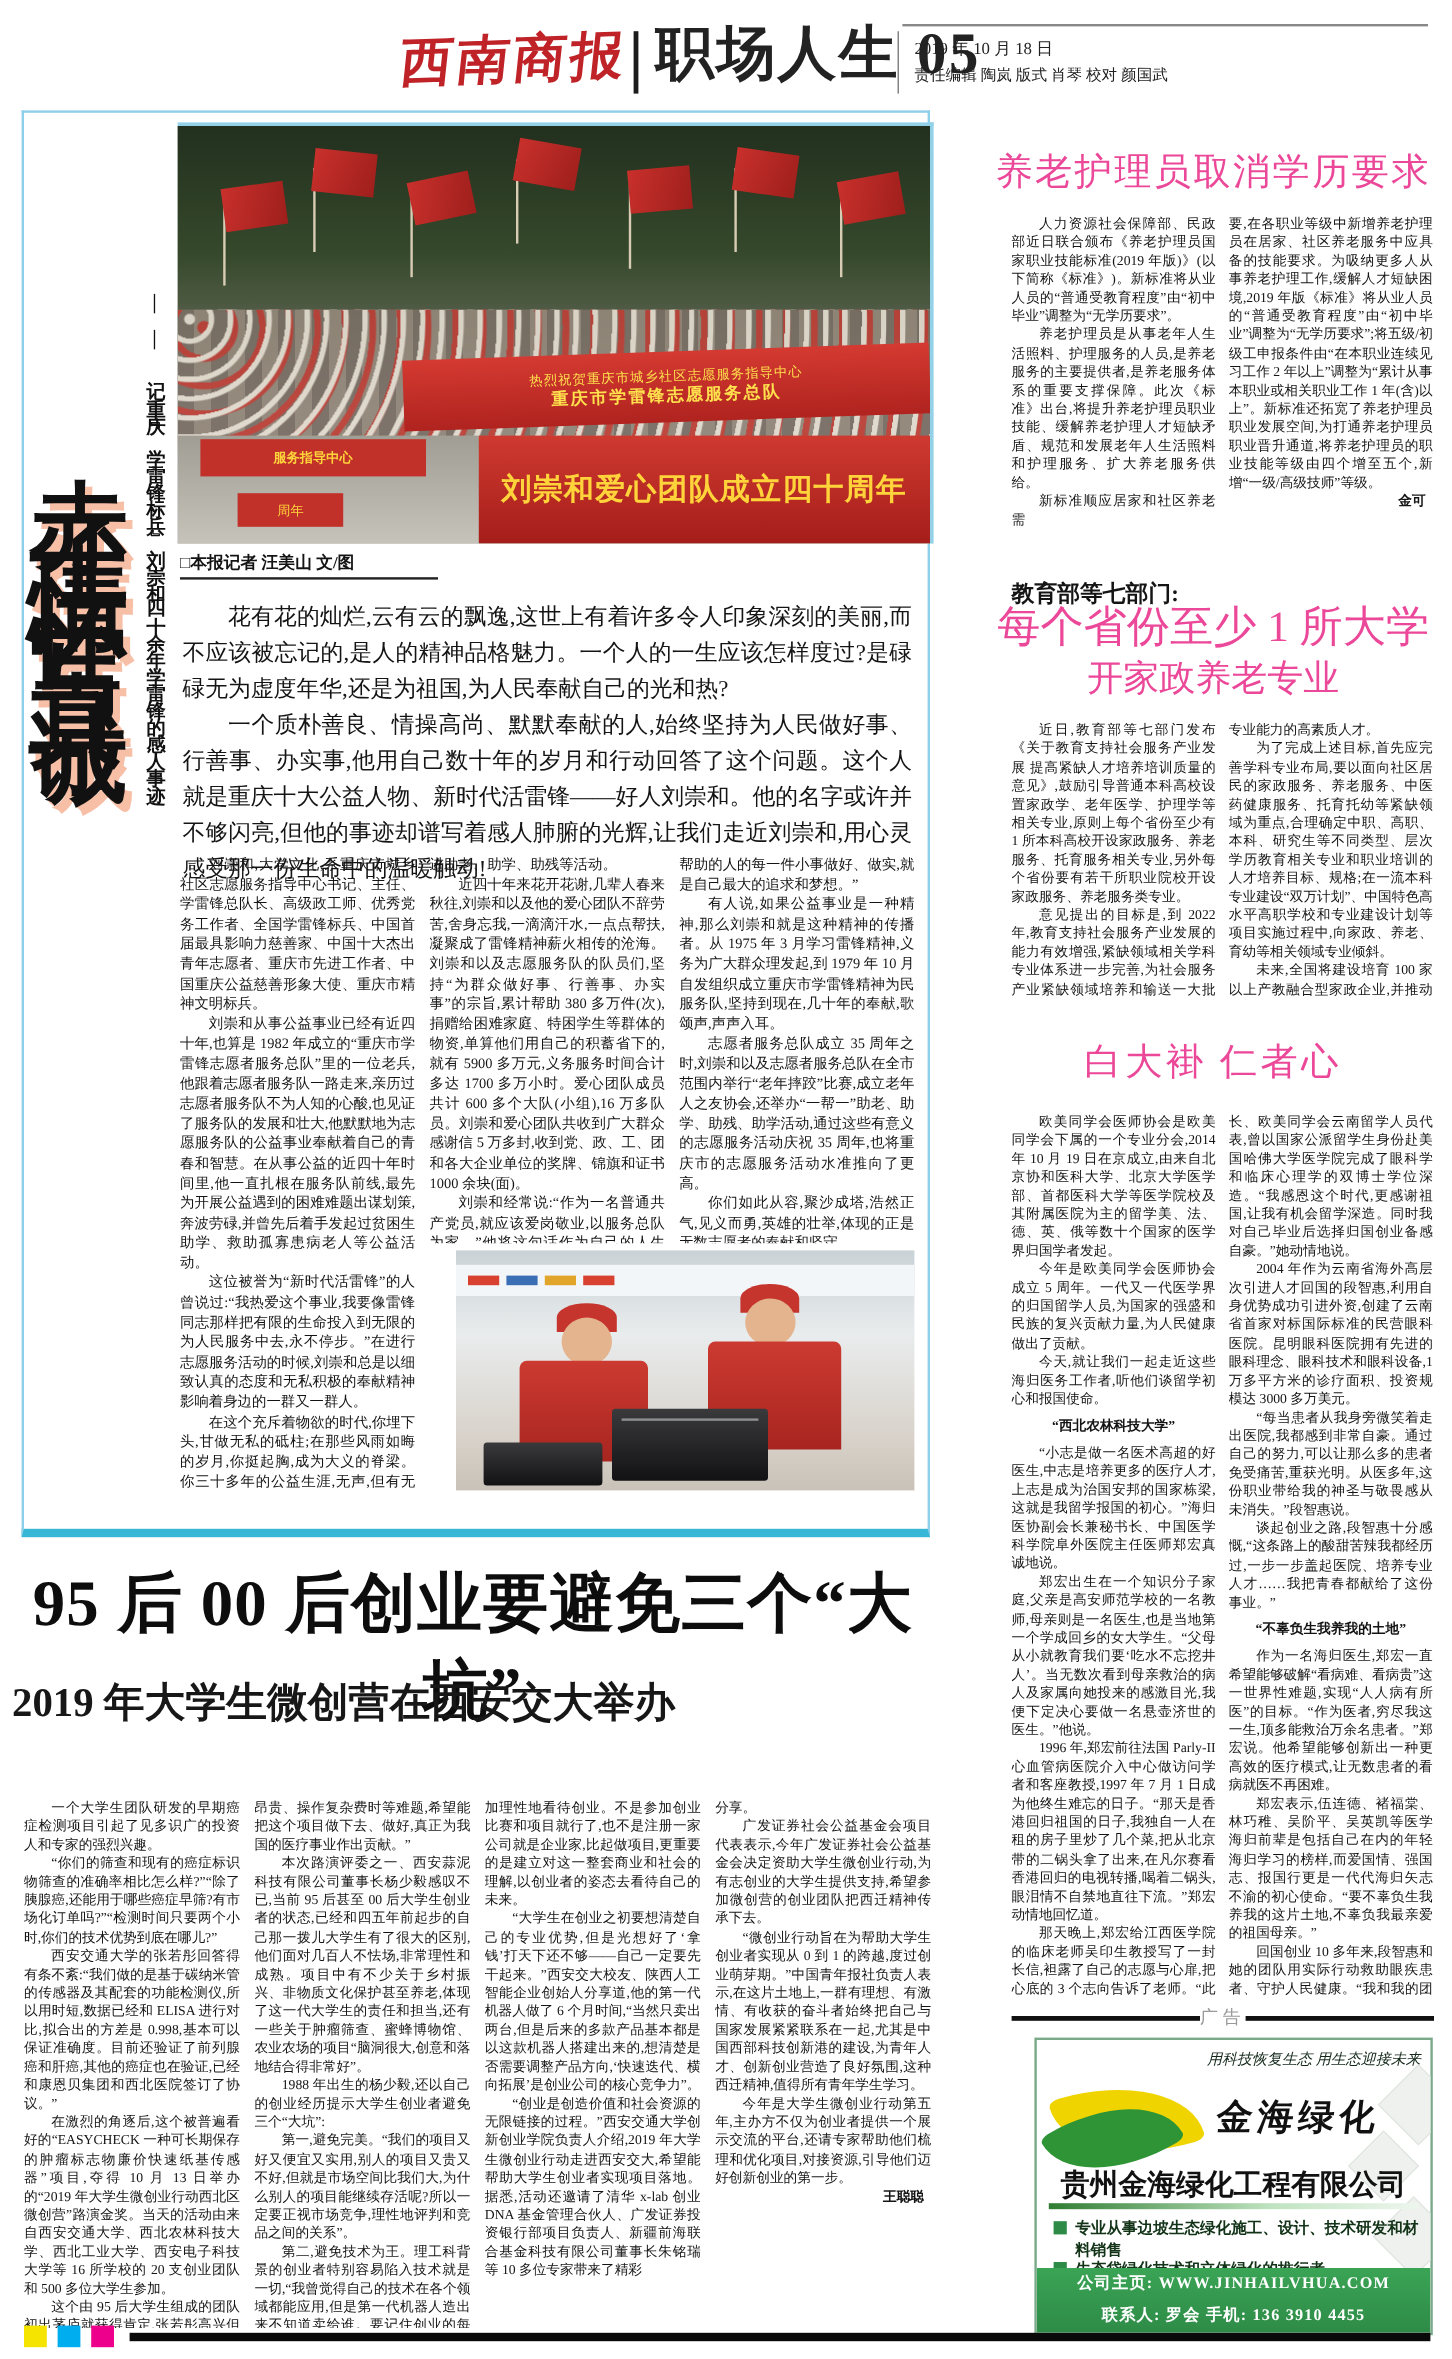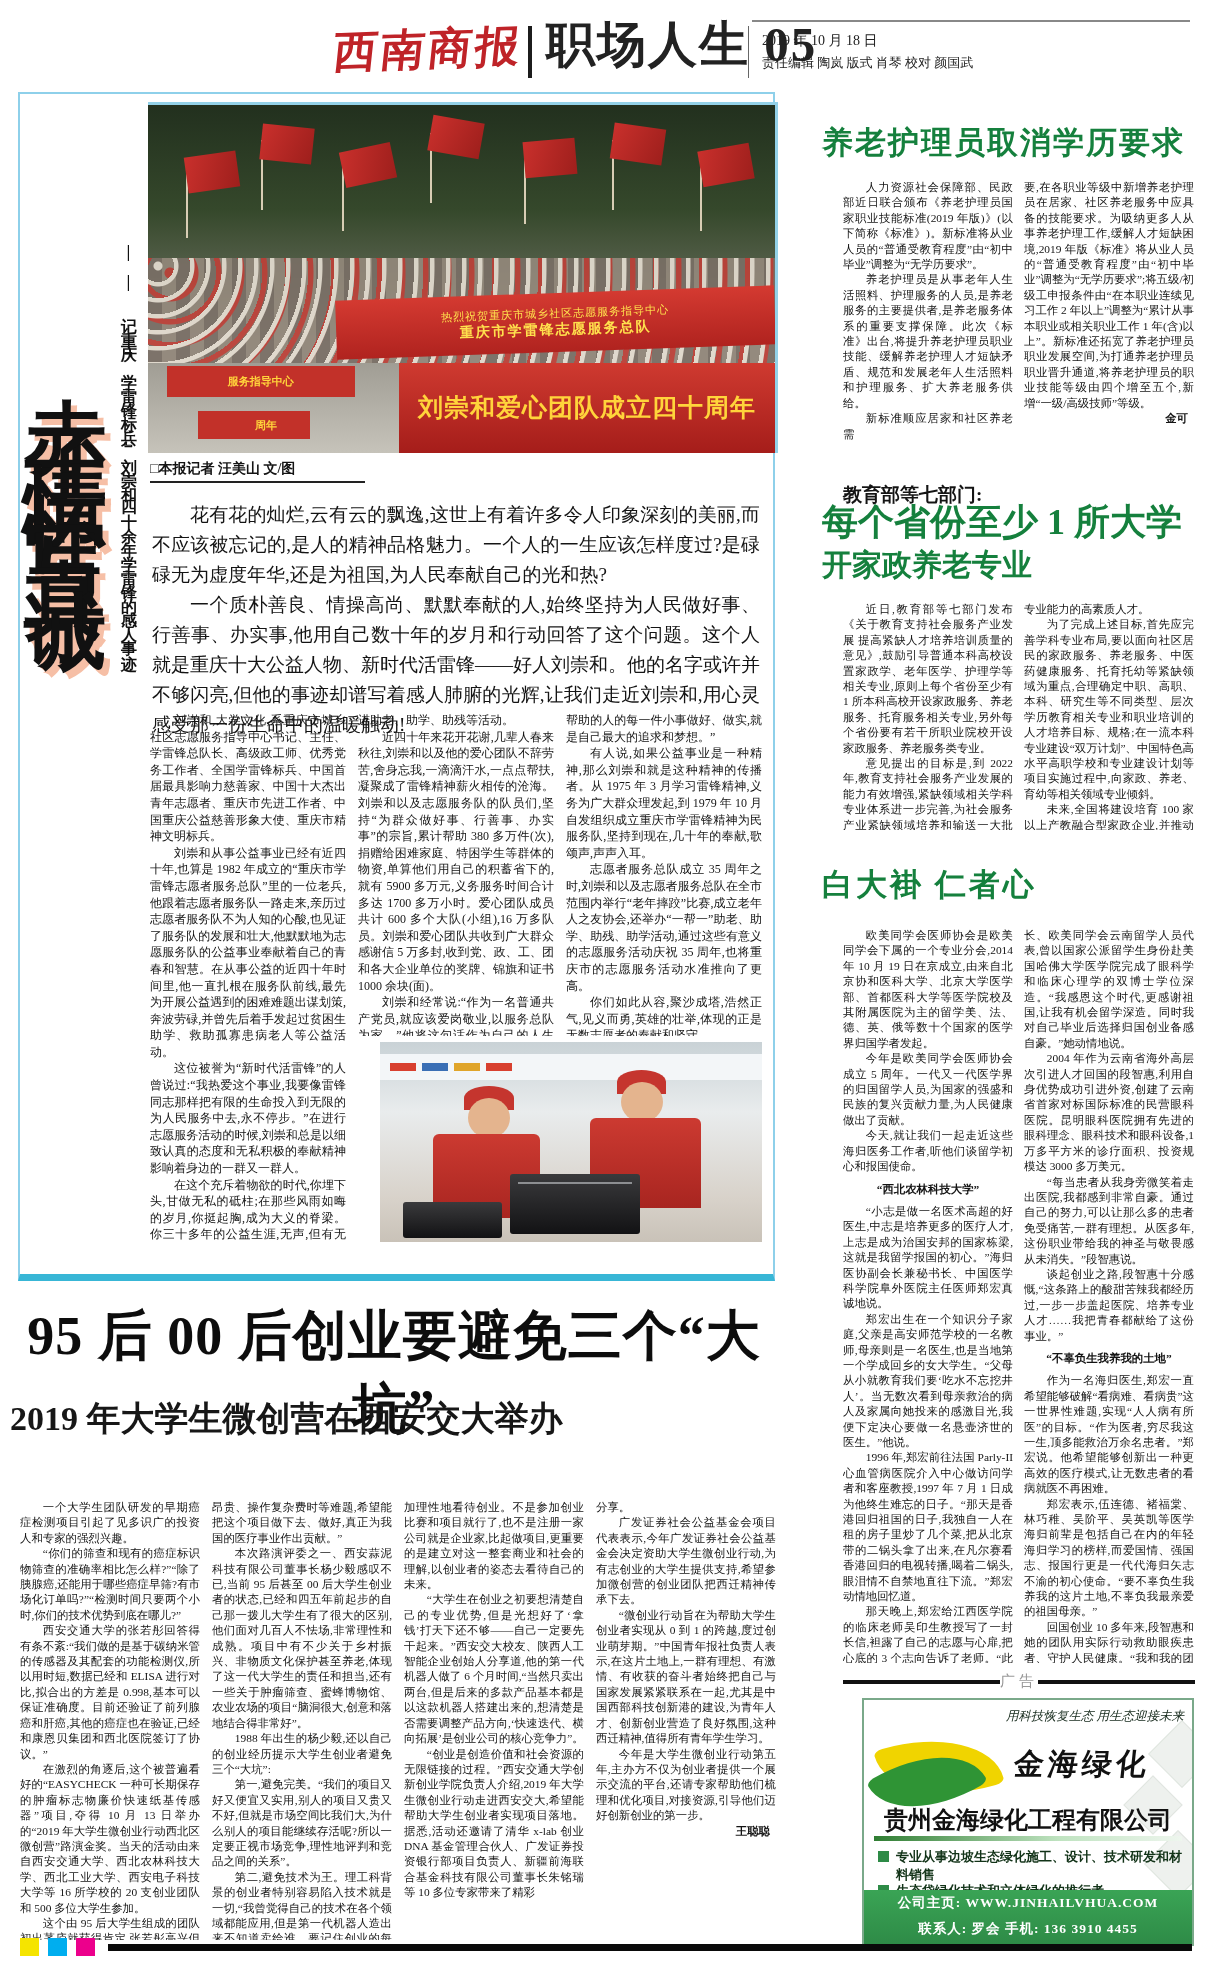--- a/index.html
+++ b/index.html
@@ -37,22 +37,22 @@
            transform:rotate(-2deg);display:flex;flex-direction:column;align-items:center;justify-content:center;
            color:#ffe14d;text-align:center;}
   .banner1 .l1{font-size:11px;letter-spacing:1px;}
   .banner1 .l2{font-size:14px;font-weight:700;letter-spacing:2px;}
   .banner2{left:40%;top:74%;width:60%;height:26%;background:linear-gradient(#cf3a30,#a51d1a);
            color:#ffd43b;font-size:25px;font-weight:900;display:flex;align-items:center;justify-content:center;
            white-space:nowrap;letter-spacing:1px;}
   .ground{left:0;top:74%;width:40%;height:26%;background:linear-gradient(#a09d94,#c6c3ba);}
   .banner3{left:3%;top:75%;width:30%;height:9%;background:#c23129;color:#ffd43b;font-size:11px;font-weight:700;
            display:flex;align-items:center;justify-content:center;}
-  .banner4{left:8%;top:88%;width:14%;height:8%;background:#c23129;color:#ffd43b;font-size:11px;font-weight:700;
-           display:flex;align-items:center;justify-content:center;padding-left:24px;}
+  .banner4{left:8%;top:88%;width:14%;height:8%;background:#c23129;color:#ffd43b;font-size:11px;font-weight:400;
+           display:flex;align-items:center;justify-content:center;}
   
   .byline{left:150px;top:460px;width:215px;font-size:14px;font-weight:600;border-bottom:2px solid #222;padding-bottom:3px;}
   .intro{left:152px;top:500px;width:608px;font-size:19px;line-height:1.58;text-align:justify;}
   .intro p{margin:0;text-indent:2em;}
   
   .col{position:absolute;text-align:justify;overflow:hidden;line-height:1.38;}
   .col p{margin:0;}
   .col p.para{text-indent:2em;}
   .col p.cont{text-indent:0;}
   .col p.subhead{text-indent:0;text-align:center;font-weight:700;margin:7px 0;}
@@ -64,21 +64,21 @@
   .photo2{left:380px;top:1042px;width:382px;height:200px;overflow:hidden;
           background:linear-gradient(180deg,#c9d2d6 0%,#e9eced 35%,#d8d2ca 78%,#c9c2b8 100%);}
   .p2banner{left:0;top:6%;width:100%;height:13%;background:#f3f6f8;display:flex;align-items:center;gap:6px;
             padding-left:10px;font-size:8px;color:#3a5f9e;}
   .chip{width:26px;height:8px;}
   .head-c{border-radius:50%;background:#e4b48e;}
   .cap{border-radius:50% 50% 0 0;background:#c5352e;}
   .vest{border-radius:6px 6px 0 0;background:linear-gradient(#cc3a31,#a82520);}
   .case{background:linear-gradient(#3a3a3c,#121214);border-radius:3px;}
   
-  .r-title{left:822px;width:378px;text-align:left;font-weight:700;color:#15803d;}
+  .r-title{left:822px;width:378px;text-align:center;font-weight:400;color:#ec4899;}
   .r-kicker{left:843px;font-size:19px;font-weight:700;}
   .ad-divider{left:843px;top:1672px;width:352px;display:flex;align-items:center;}
   .ad-divider .bar{flex:1;height:4px;background:#111;}
   .ad-divider .lbl{font-size:15px;color:#999;letter-spacing:4px;}
   
   .ad{left:862px;top:1698px;width:328px;height:244px;border:2px solid #7aa98a;background:#fff;overflow:hidden;}
   .ad-diamond{position:absolute;background:#eef1ee;border:1px solid #e0e5e0;transform:rotate(45deg);}
   .ad-slogan{position:absolute;top:8px;left:70px;right:8px;font-size:12.5px;font-style:italic;font-weight:400;
              color:#14281a;text-align:right;}
   .leaf{position:absolute;border-radius:8% 92% 8% 92%;}
@@ -214,21 +214,21 @@
       <p class="para">今天,就让我们一起走近这些海归医务工作者,听他们谈留学初心和报国使命。</p>
       <p class="subhead">“西北农林科技大学”</p>
       <p class="para">“小志是做一名医术高超的好医生,中志是培养更多的医疗人才,上志是成为治国安邦的国家栋梁,这就是我留学报国的初心。”海归医协副会长兼秘书长、中国医学科学院阜外医院主任医师郑宏真诚地说。</p>
       <p class="para">郑宏出生在一个知识分子家庭,父亲是高安师范学校的一名教师,母亲则是一名医生,也是当地第一个学成回乡的女大学生。“父母从小就教育我们要‘吃水不忘挖井人’。当无数次看到母亲救治的病人及家属向她投来的感激目光,我便下定决心要做一名悬壶济世的医生。”他说。</p>
       <p class="para">1996 年,郑宏前往法国 Parly-II 心血管病医院介入中心做访问学者和客座教授,1997 年 7 月 1 日成为他终生难忘的日子。“那天是香港回归祖国的日子,我独自一人在租的房子里炒了几个菜,把从北京带的二锅头拿了出来,在凡尔赛看香港回归的电视转播,喝着二锅头,眼泪情不自禁地直往下流。”郑宏动情地回忆道。</p>
       <p class="para">那天晚上,郑宏给江西医学院的临床老师吴印生教授写了一封长信,袒露了自己的志愿与心扉,把心底的 3 个志向告诉了老师。“此后不久,我又把自己在国外学习的心得体会和对国内医院发展的想法,向我所在的阜外医院领导写了一篇长篇报告,阐述了对医院发展的看法与建议,提出建立‘阜医集团’的战略构想,并制作了一份‘阜外医院发展规划图’供院领导参考。”</p>
     </div>
   <div class="abs col r-col" style="left:1024px;top:928px;height:735px;">
       <p class="para cont">长、欧美同学会云南留学人员代表,曾以国家公派留学生身份赴美国哈佛大学医学院完成了眼科学和临床心理学的双博士学位深造。“我感恩这个时代,更感谢祖国,让我有机会留学深造。同时我对自己毕业后选择归国创业备感自豪。”她动情地说。</p>
       <p class="para">2004 年作为云南省海外高层次引进人才回国的段智惠,利用自身优势成功引进外资,创建了云南省首家对标国际标准的民营眼科医院。昆明眼科医院拥有先进的眼科理念、眼科技术和眼科设备,1 万多平方米的诊疗面积、投资规模达 3000 多万美元。</p>
-      <p class="para">“每当患者从我身旁微笑着走出医院,我都感到非常自豪。通过自己的努力,可以让那么多的患者免受痛苦,一群有理想。从医多年,这份职业带给我的神圣与敬畏感从未消失。”段智惠说。</p>
+      <p class="para">“每当患者从我身旁微笑着走出医院,我都感到非常自豪。通过自己的努力,可以让那么多的患者免受痛苦,重获光明。从医多年,这份职业带给我的神圣与敬畏感从未消失。”段智惠说。</p>
       <p class="para">谈起创业之路,段智惠十分感慨,“这条路上的酸甜苦辣我都经历过,一步一步盖起医院、培养专业人才……我把青春都献给了这份事业。”</p>
       <p class="subhead">“不辜负生我养我的土地”</p>
       <p class="para">作为一名海归医生,郑宏一直希望能够破解“看病难、看病贵”这一世界性难题,实现“人人病有所医”的目标。“作为医者,穷尽我这一生,顶多能救治万余名患者。”郑宏说。他希望能够创新出一种更高效的医疗模式,让无数患者的看病就医不再困难。</p>
       <p class="para">郑宏表示,伍连德、褚福棠、林巧稚、吴阶平、吴英凯等医学海归前辈是包括自己在内的年轻海归学习的榜样,而爱国情、强国志、报国行更是一代代海归矢志不渝的初心使命。“要不辜负生我养我的这片土地,不辜负我最亲爱的祖国母亲。”</p>
       <p class="para">回国创业 10 多年来,段智惠和她的团队用实际行动救助眼疾患者、守护人民健康。“我和我的团队十分关注社会弱势群体和困难群众。我们与多省市妇联、侨联及相关慈善机构开展合作,先后免费为 3 万多名贫困白内障患者实施复明手术,资助免除贫困人群的手术费。医院建院至今,我们已坚持为社区居民免费检查眼睛近 20 万余人次。”段智惠说。</p>
     </div>
 
   <div class="abs ad-divider">
     <span class="bar"></span>
     <span class="lbl">广告</span>

